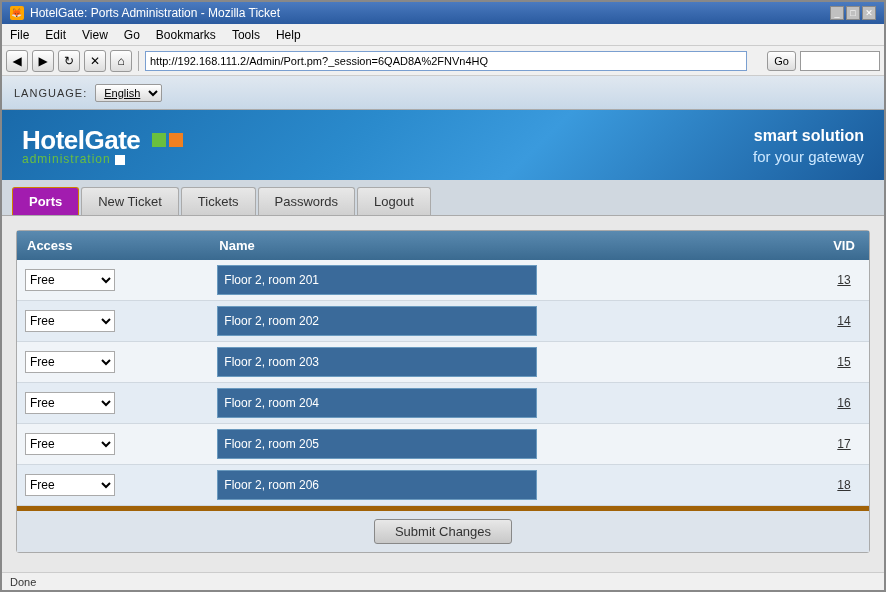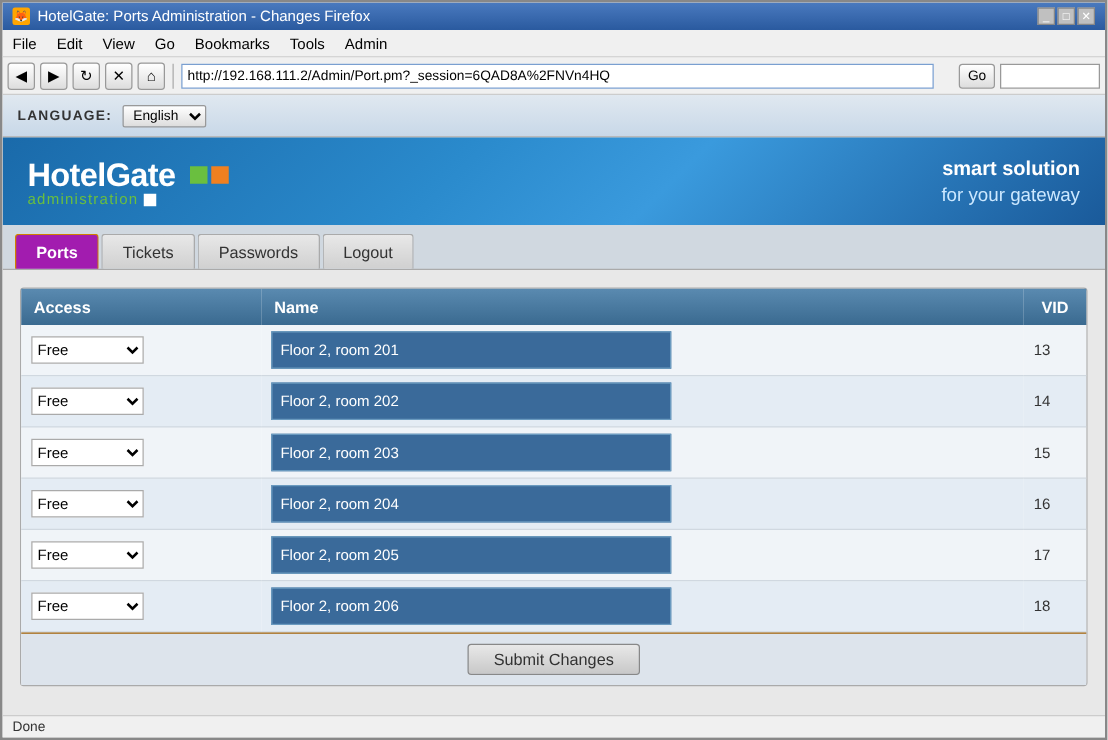--- a/index.html
+++ b/index.html
@@ -109,28 +109,29 @@
     
     .lang-bar {
       background: linear-gradient(to bottom, #e0e8f0, #c8d8e8);
       border-bottom: 1px solid #aaa;
       padding: 6px 12px;
       display: flex;
       align-items: center;
       gap: 8px;
       height: 34px;
     }
-    .lang-label { font-size: 11px; font-weight: bold; color: #333; letter-spacing: 1px; }
+    .lang-label { font-size: 11px; font-weight: normal; color: #333; letter-spacing: 1px; }
     .lang-select {
       background: linear-gradient(to bottom, #fff, #ddd);
       border: 1px solid #999;
       border-radius: 2px;
       padding: 1px 4px;
       font-size: 11px;
       cursor: pointer;
+      text-decoration: underline;
     }
 
     
     .site-header {
       background: linear-gradient(135deg, #1a6aaa 0%, #2a8acc 40%, #3a9add 60%, #1a5a9a 100%);
       padding: 10px 20px;
       display: flex;
       align-items: center;
       justify-content: space-between;
       min-height: 70px;
@@ -205,21 +206,21 @@
     thead th:last-child { text-align: center; width: 50px; }
 
     tbody tr { border-bottom: 1px solid #d0d8e0; }
     tbody tr:nth-child(odd) { background: #f0f4f8; }
     tbody tr:nth-child(even) { background: #e4ecf4; }
 
     tbody td {
       padding: 5px 8px;
       vertical-align: middle;
     }
-    tbody td:last-child { color: #333; font-size: 12px; }
+    tbody td:last-child { text-align: center; color: #333; font-size: 12px; text-decoration: underline; }
 
     .access-select {
       width: 90px;
       height: 22px;
       border: 1px solid #aaa;
       background: white;
       font-size: 12px;
       cursor: pointer;
     }
 
@@ -230,21 +231,21 @@
       background: #3a6a9a;
       color: white;
       font-size: 12px;
       padding: 1px 6px;
     }
 
     .submit-row {
       background: #dde4ec;
       padding: 8px;
       text-align: center;
-      border-top: 1px solid #a16207;
+      border-top: 5px solid #a16207;
     }
     .submit-btn {
       background: linear-gradient(to bottom, #e8e8e8, #c8c8c8);
       border: 1px solid #888;
       border-radius: 3px;
       padding: 4px 20px;
       font-size: 13px;
       cursor: pointer;
       color: #333;
     }
@@ -262,37 +263,37 @@
     }
   </style>
 </head>
 <body>
 
 <div class="browser-window">
 
   <div class="title-bar">
     <div class="title-bar-left">
       <div class="title-bar-icon">🦊</div>
-      <span>HotelGate: Ports Administration - Changes Firefox</span>
+      <span>HotelGate: Ports Administration - Mozilla Ticket</span>
     </div>
     <div class="title-bar-controls">
       <div class="tb-btn">_</div>
       <div class="tb-btn">□</div>
       <div class="tb-btn">✕</div>
     </div>
   </div>
 
   <div class="menu-bar">
     <span class="menu-item">File</span>
     <span class="menu-item">Edit</span>
     <span class="menu-item">View</span>
     <span class="menu-item">Go</span>
     <span class="menu-item">Bookmarks</span>
     <span class="menu-item">Tools</span>
-    <span class="menu-item">Admin</span>
+    <span class="menu-item">Help</span>
   </div>
 
   <div class="toolbar">
     <div class="toolbar-btn">◀</div>
     <div class="toolbar-btn">▶</div>
     <div class="toolbar-btn">↻</div>
     <div class="toolbar-btn">✕</div>
     <div class="toolbar-btn">⌂</div>
     <div class="toolbar-separator"></div>
     <div class="address-bar">
@@ -326,20 +327,21 @@
         </div>
       </div>
       <div>
         <div class="tagline">smart solution</div>
         <div class="tagline-sub">for your gateway</div>
       </div>
     </div>
 
     <div class="nav-tabs">
       <div class="nav-tab active">Ports</div>
+      <div class="nav-tab">New Ticket</div>
       <div class="nav-tab">Tickets</div>
       <div class="nav-tab">Passwords</div>
       <div class="nav-tab">Logout</div>
     </div>
 
     <div class="main-content">
       <div class="table-container">
         <table>
           <thead>
             <tr>

